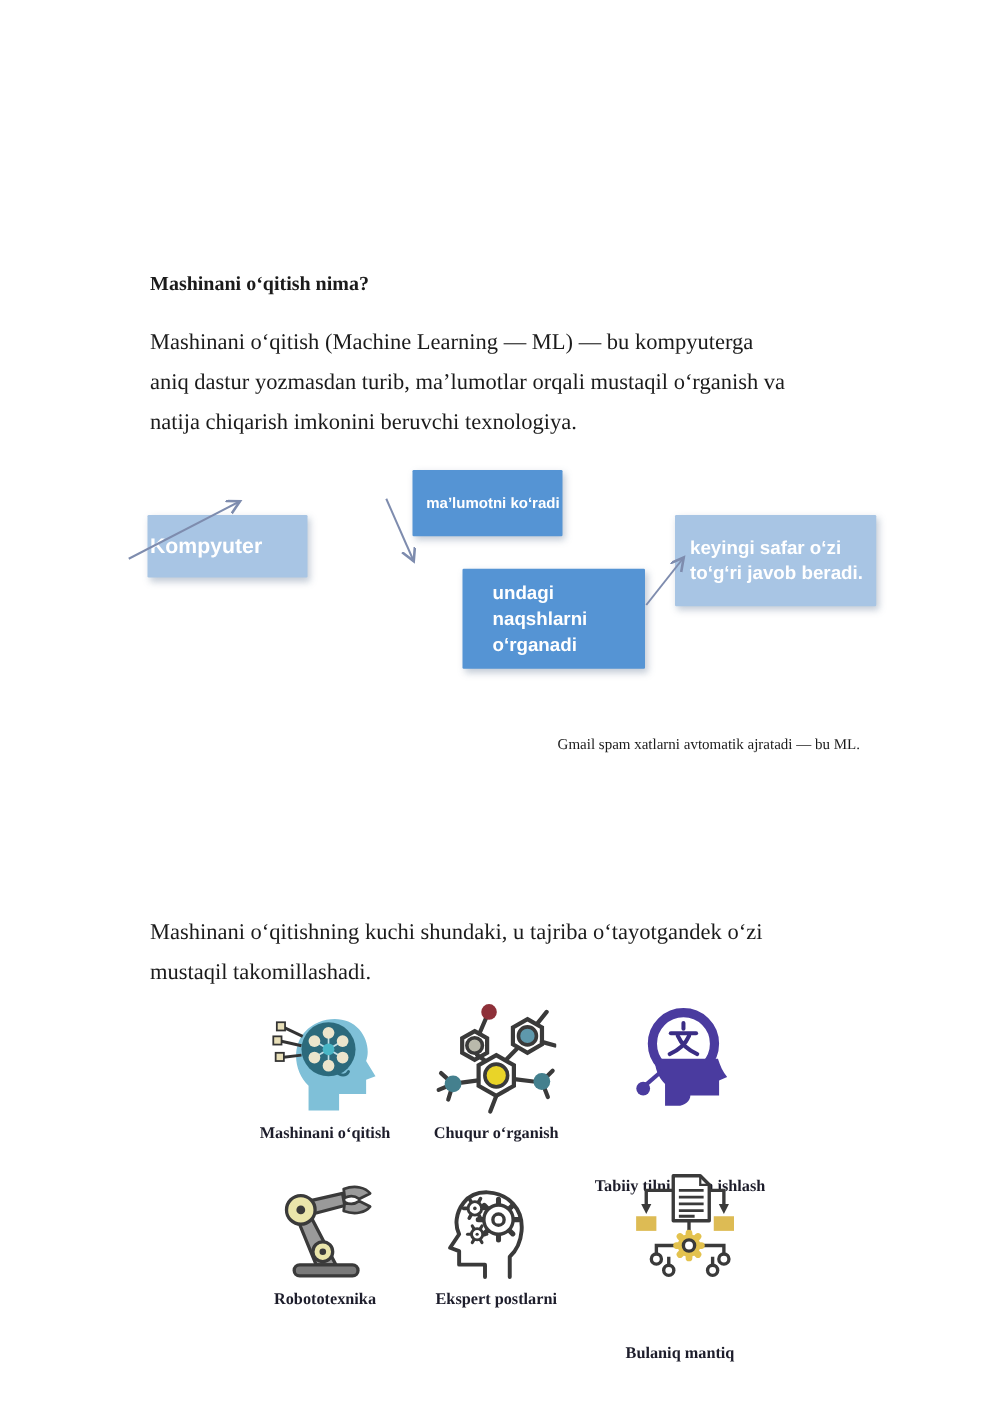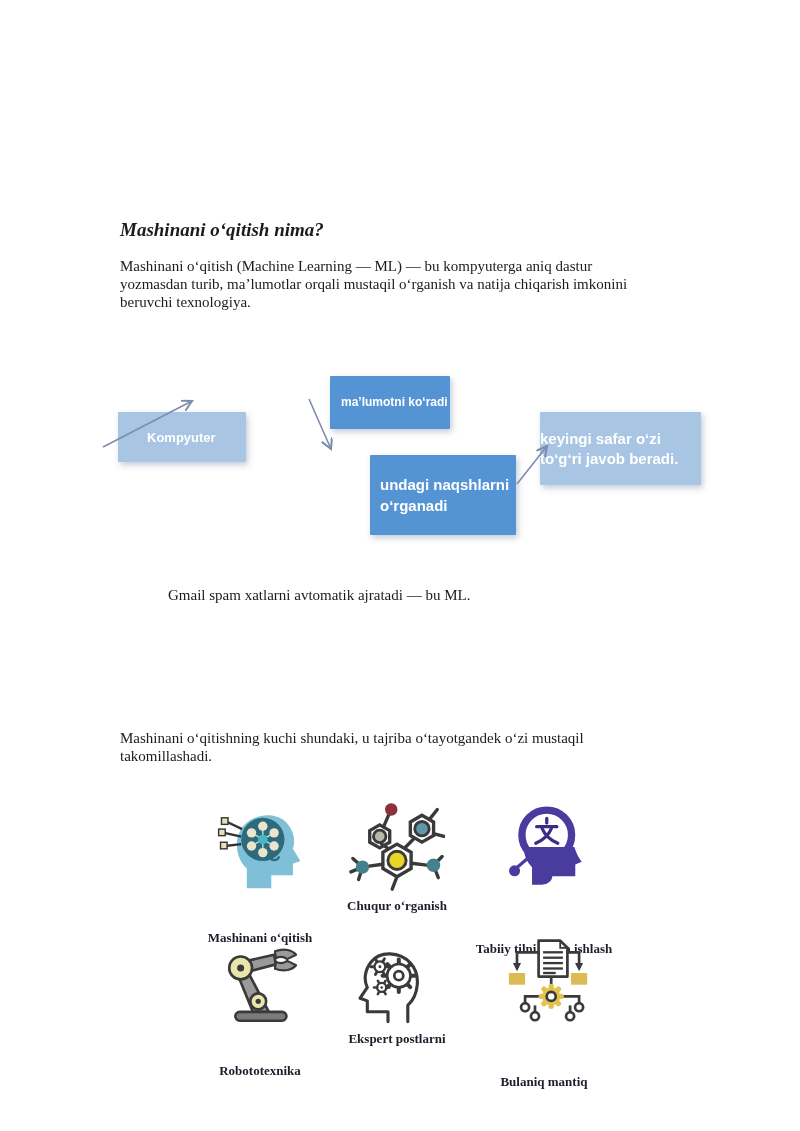--- a/index.html
+++ b/index.html
@@ -1,51 +1,51 @@
 <!DOCTYPE html>
 <html><head>
 <meta charset="utf-8">
 <style>
   * { margin:0; padding:0; box-sizing:border-box; }
   html,body { background:#ffffff; }
   .page {
     position:relative; width:800px; height:1131px; background:#ffffff;
     font-family:"Liberation Serif", serif; color:#1b1b1b; overflow:hidden;
   }
-  .heading { position:absolute; left:120px; top:219px; font-size:19px; font-weight:bold;font-style:italic; }
-  .para { position:absolute; font-size:15px; line-height:18px; }
+  .heading { position:absolute; left:120px; top:219px; font-size:16px; font-weight:bold; }
+  .para { position:absolute; font-size:18px; line-height:32px; }
   #intro   { left:120px; top:257px; width:516px; }
   #leadin  { left:120px; top:342px; width:516px; }
   #closing { left:120px; top:729px; width:516px; }
-  .example { position:absolute; left:168px; width:520px; font-size:15px; line-height:22.5px; }
+  .example { position:absolute; left:168px; width:520px; font-size:12px; line-height:22.5px;text-align:right; }
   #ex0 { top:584px; } #ex1 { top:625px; } #ex2 { top:665px; }
 
   
   .diagram { position:absolute; left:0; top:370px; width:800px; height:195px; }
   .dbox {
     position:absolute; display:flex; align-items:center;
     font-family:"Liberation Sans", sans-serif; font-weight:bold; color:#ffffff;
     box-shadow:2px 3px 6px rgba(100,120,150,.38); border-radius:1px;
   }
   .dbox.light { background:#a8c5e4; }
   .dbox.dark  { background:#5594d4; }
-  #box-kompyuter { left:118px; top:42px;  width:128px; height:50px; font-size:13px; padding-left:29px; }
+  #box-kompyuter { left:118px; top:42px;  width:128px; height:50px; font-size:17px; padding-left:2px; }
   #box-malumotni { left:330px; top:6px;   width:120px; height:53px; font-size:12px; line-height:21px; padding-left:11px; }
-  #box-undagi    { left:370px; top:85px;  width:146px; height:80px; font-size:15px; line-height:21px; padding-left:10px; }
-  #box-keyingi   { left:540px; top:42px;  width:161px; height:73px; font-size:15px; line-height:20px; }
+  #box-undagi    { left:370px; top:85px;  width:146px; height:80px; font-size:15px; line-height:21px; padding-left:24px; }
+  #box-keyingi   { left:540px; top:42px;  width:161px; height:73px; font-size:15px; line-height:20px; padding-left:12px; }
   .arrows { position:absolute; left:0; top:0; width:800px; height:195px; pointer-events:none; }
 
   
   .topic { position:absolute; width:190px; display:flex; flex-direction:column; align-items:center; }
   .topic .iconwrap { display:flex; align-items:center; justify-content:center; }
   .row1 .iconwrap { height:98px; }
   .row2 .iconwrap { height:92px; }
   .row1 { top:797px; }
   .row2 { top:936px; }
-  #t0,#t3 { left:165px;gap:32px; }
+  #t0,#t3 { left:165px; }
   #t1,#t4 { left:302px; }
   #t2,#t5 { left:449px;gap:43px; }
   .topic .tlabel {
     margin-top:3px; font-size:13px; font-weight:bold; color:#1d1d2b;
     text-align:center; font-family:"Liberation Serif", serif; white-space:nowrap;
   }
 </style>
 </head>
 <body>
 

